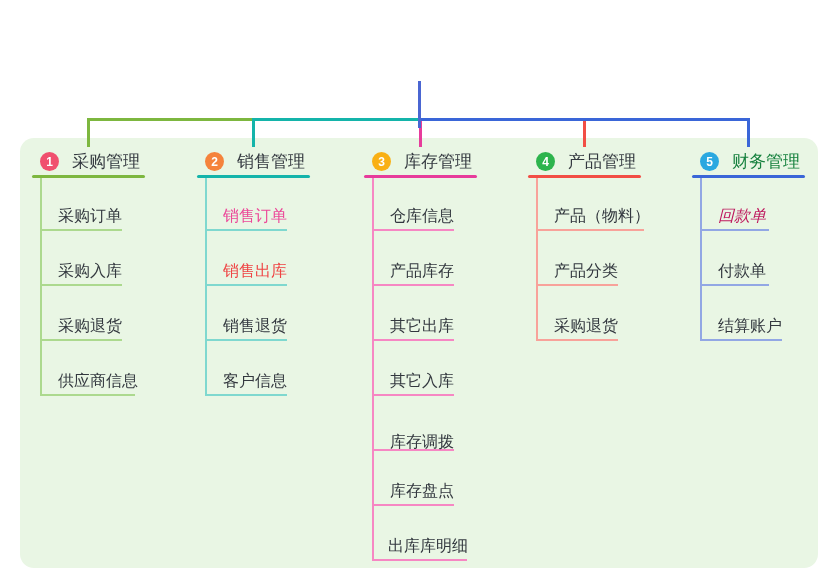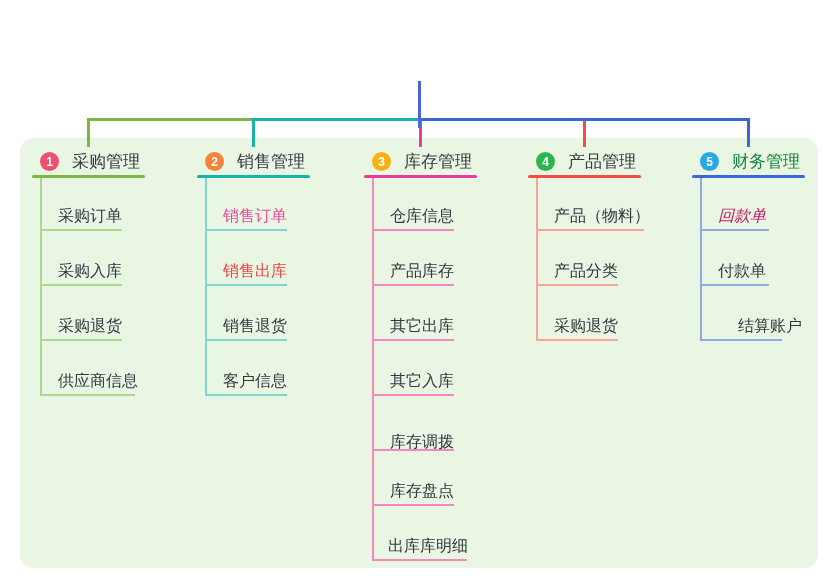--- a/index.html
+++ b/index.html
@@ -129,16 +129,16 @@
           <span class="badge" style="background: rgb(43, 168, 224);">5</span>
           <span class="branch-label" style="color: #15803d;">财务管理</span>
         </div>
         <div class="line" style="left: 692px; top: 175px; width: 113px; height: 3px; background: rgb(58, 102, 216); border-radius: 2px;"></div>
         <div class="line" style="left: 700px; top: 178px; width: 2px; height: 163px; background: rgb(146, 167, 228);"></div>
         <div class="line" style="left: 700px; top: 229px; width: 69px; height: 2px; background: rgb(146, 167, 228);"></div>
         <div class="child-label" style="left: 718px; top: 206px; color: #be185d; font-style: italic;">回款单</div>
         <div class="line" style="left: 700px; top: 284px; width: 69px; height: 2px; background: rgb(146, 167, 228);"></div>
         <div class="child-label" style="left: 718px; top: 261px; color: rgb(51, 56, 63); font-family: Liberation Serif, serif;">付款单</div>
         <div class="line" style="left: 700px; top: 339px; width: 82px; height: 2px; background: rgb(146, 167, 228);"></div>
-        <div class="child-label" style="left: 718px; top: 316px; color: rgb(51, 56, 63); margin-left: 20px;">结算账户</div>
+        <div class="child-label" style="left: 718px; top: 316px; color: rgb(51, 56, 63);">结算账户</div>
       </div>
     </div>
 </div>
 
 </body></html>

